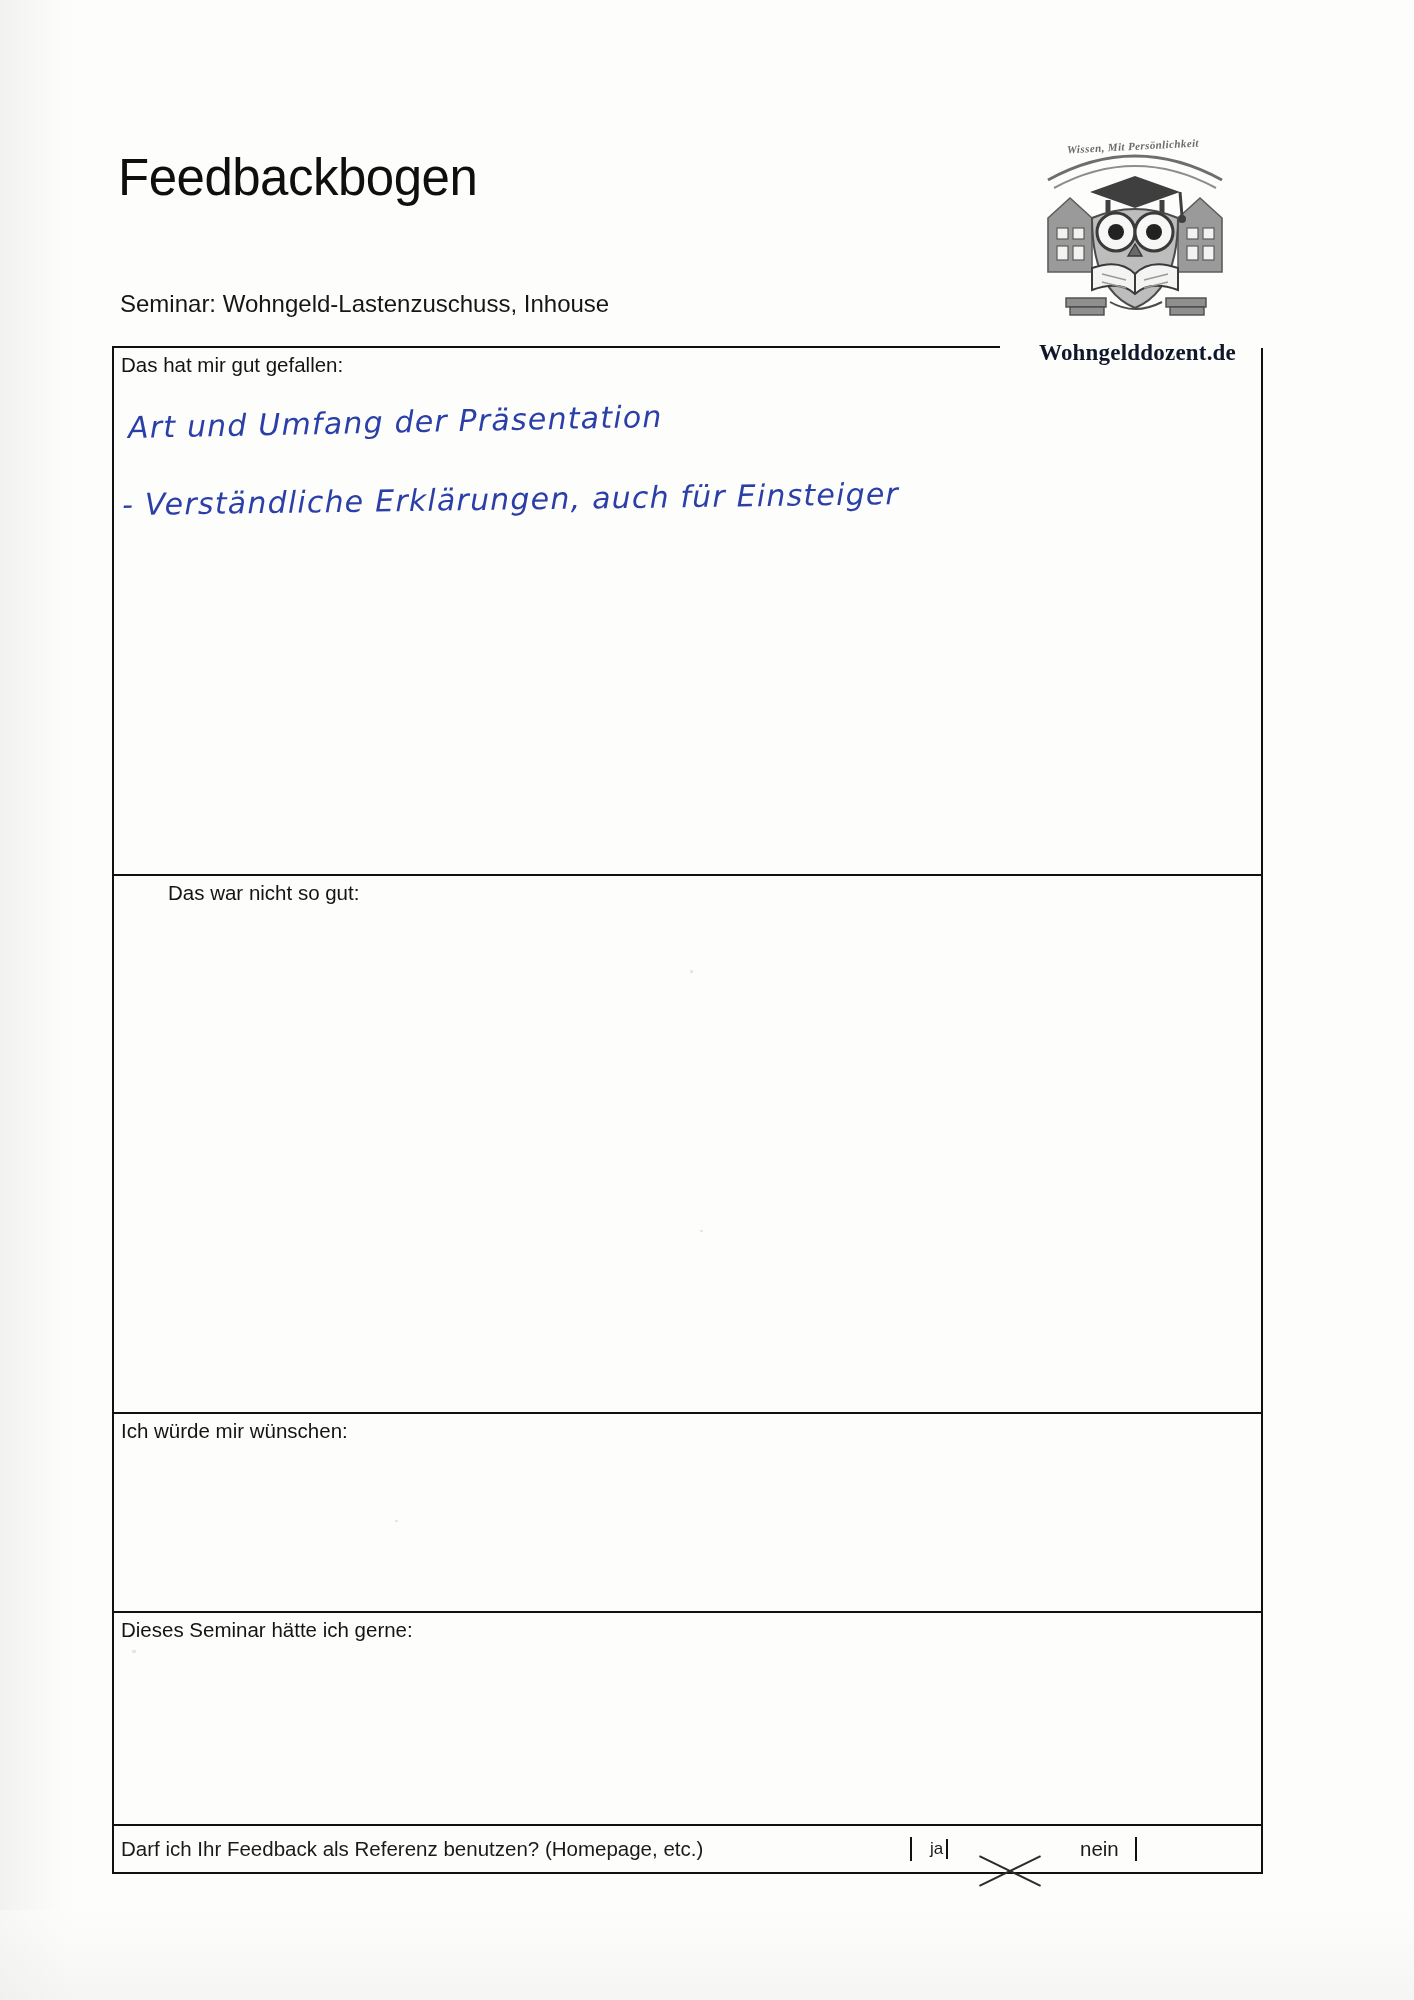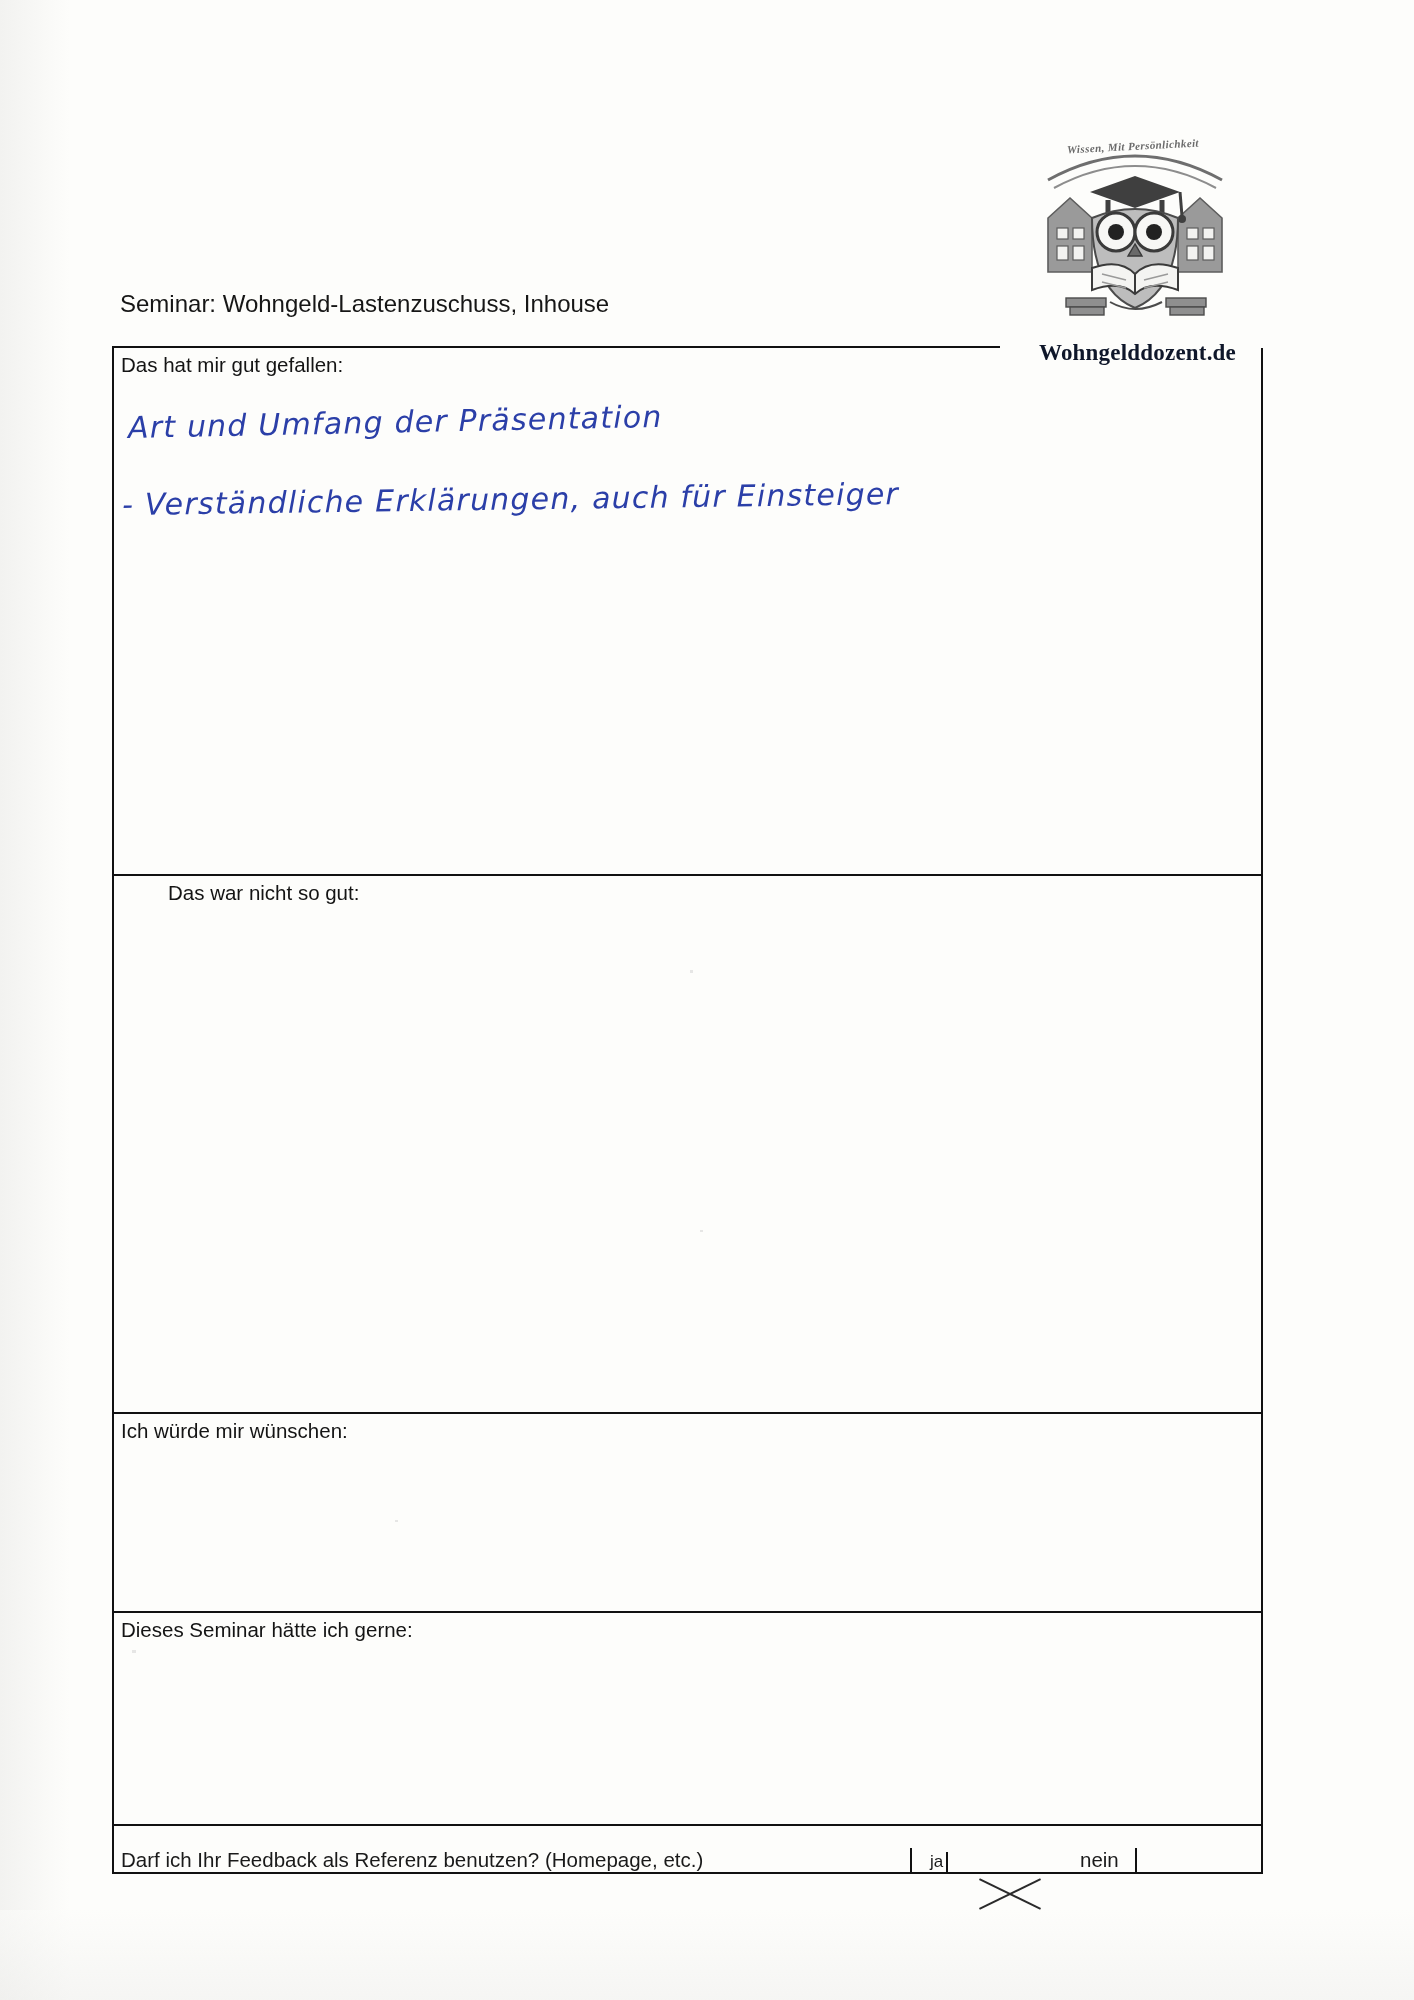--- a/index.html
+++ b/index.html
@@ -128,21 +128,21 @@
     top: 346px;
     width: 888px;
     height: 2px;
     background: #111;
   }
   .form { border-top: none; }
 
   
   .consent-row {
     display: flex;
-    align-items: flex-end;
+    align-items: center;
     height: 46px;
   }
   .consent-question {
     flex: 0 0 798px;
     border-right: 2px solid #111;
     display: flex;
     align-items: center;
     padding-left: 7px;
     font-size: 20.5px;
     box-sizing: border-box;
@@ -230,20 +230,21 @@
 <div class="page">
 
   <div class="scan-edge-left"></div>
   <div class="scan-edge-bottom"></div>
 
   <div class="speck" style="left:690px;top:970px;width:3px;height:3px;"></div>
   <div class="speck" style="left:700px;top:1230px;width:3px;height:2px;"></div>
   <div class="speck" style="left:132px;top:1650px;width:4px;height:3px;"></div>
   <div class="speck" style="left:395px;top:1520px;width:3px;height:2px;"></div>
 
+  <div class="title">Feedbackbogen</div>
 
   <div class="seminar-line">Seminar: Wohngeld-Lastenzuschuss, Inhouse</div>
 
   <div class="logo-wrap">
     <div class="logo-badge-text">Wissen, Mit Persönlichkeit</div>
     <svg width="210" height="200" viewBox="0 0 210 200">
 
       <path d="M18 40 Q105 -8 192 40" fill="none" stroke="#6e6e6e" stroke-width="3"></path>
       <path d="M24 48 Q105 4 186 48" fill="none" stroke="#8d8d8d" stroke-width="2"></path>
 

